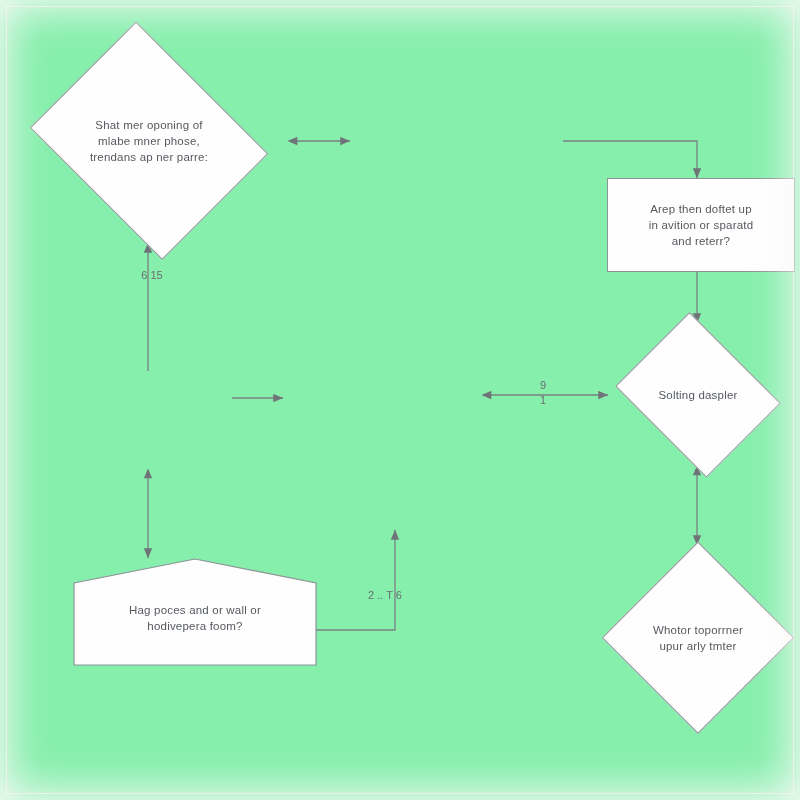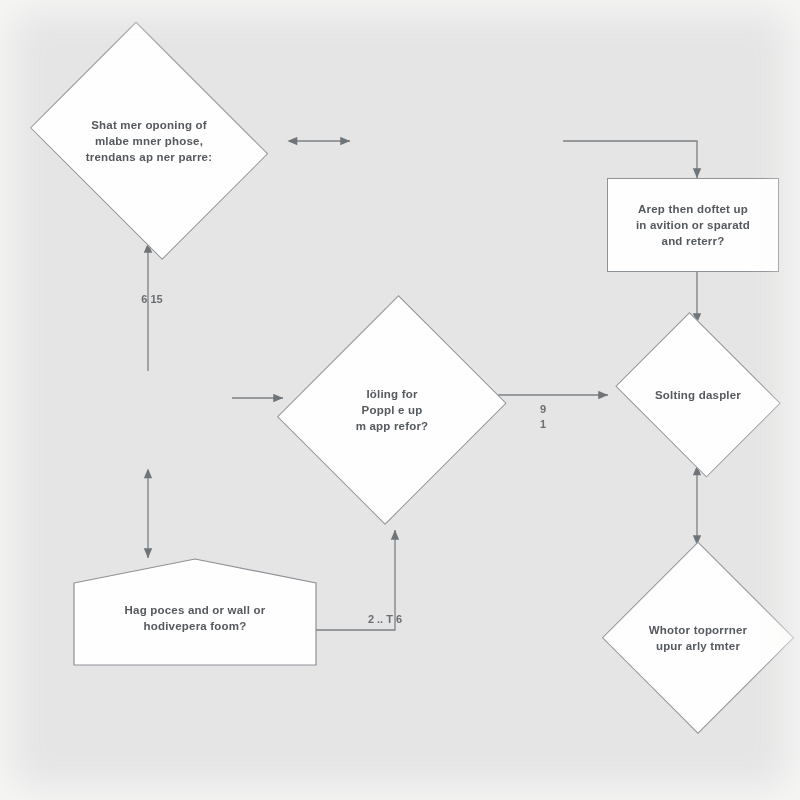--- a/index.html
+++ b/index.html
@@ -4,24 +4,23 @@
 <style>
   html, body {
     margin: 0;
     padding: 0;
     background: #ffffff;
   }
   #canvas {
     position: relative;
     width: 800px;
     height: 800px;
-    background: #e5e5e5;
+    background: #86efac;
     overflow: hidden;
     font-family: "Liberation Sans", sans-serif;
-    font-weight: bold;
   }
   #canvas::after {
     content: "";
     position: absolute;
     inset: 0;
     pointer-events: none;
     box-shadow: inset 0 0 40px 10px rgba(250,250,248,0.9);
   }
   .border-frame {
     position: absolute;
@@ -82,21 +81,20 @@
     inset: 0;
   }
   .edge-label {
     position: absolute;
     color: #6a6e73;
     font-size: 11px;
     line-height: 15px;
     text-align: center;
     white-space: pre-line;
     background: transparent;
-    margin-top: 24px;
   }
 </style>
 </head>
 <body>
 
 <div id="canvas">
 
   <div class="border-frame"></div>
 
   <svg class="edges" viewBox="0 0 800 800">
@@ -130,34 +128,28 @@
   </svg>
 
   <div class="node diamond" style="left:18px; top:36px; width:262px; height:210px;">
     <div class="shape"></div>
     <div class="label">Shat mer oponing of
 mlabe mner phose,
 trendans ap ner parre:</div>
   </div>
 
 
-  <div class="node rect" style="left:607px; top:178px; width:172px; height:94px;">
+  <div class="node rect" style="left:607px; top:178px; width:188px; height:94px;">
     <div class="shape"></div>
     <div class="label">Arep then doftet up
 in avition or sparatd
 and reterr?</div>
   </div>
 
 
-  <div class="node diamond" style="left:285px; top:290px; width:214px; height:240px;">
-    <div class="shape"></div>
-    <div class="label">Iöling for
-Poppl e up
-m app refor?</div>
-  </div>
 
   <div class="node diamond" style="left:608px; top:322px; width:180px; height:146px;">
     <div class="shape"></div>
     <div class="label">Solting daspler</div>
   </div>
 
   <div class="node home" style="left:37px; top:558px; width:244px; height:108px;margin-left:36px;">
     <svg class="shape-outline" viewBox="0 0 244 108" preserveAspectRatio="none">
       <polygon points="1,25 122,1 243,25 243,107 1,107" fill="#fefefe" stroke="#8d9297" stroke-width="1.2" vector-effect="non-scaling-stroke"></polygon>
     </svg>

